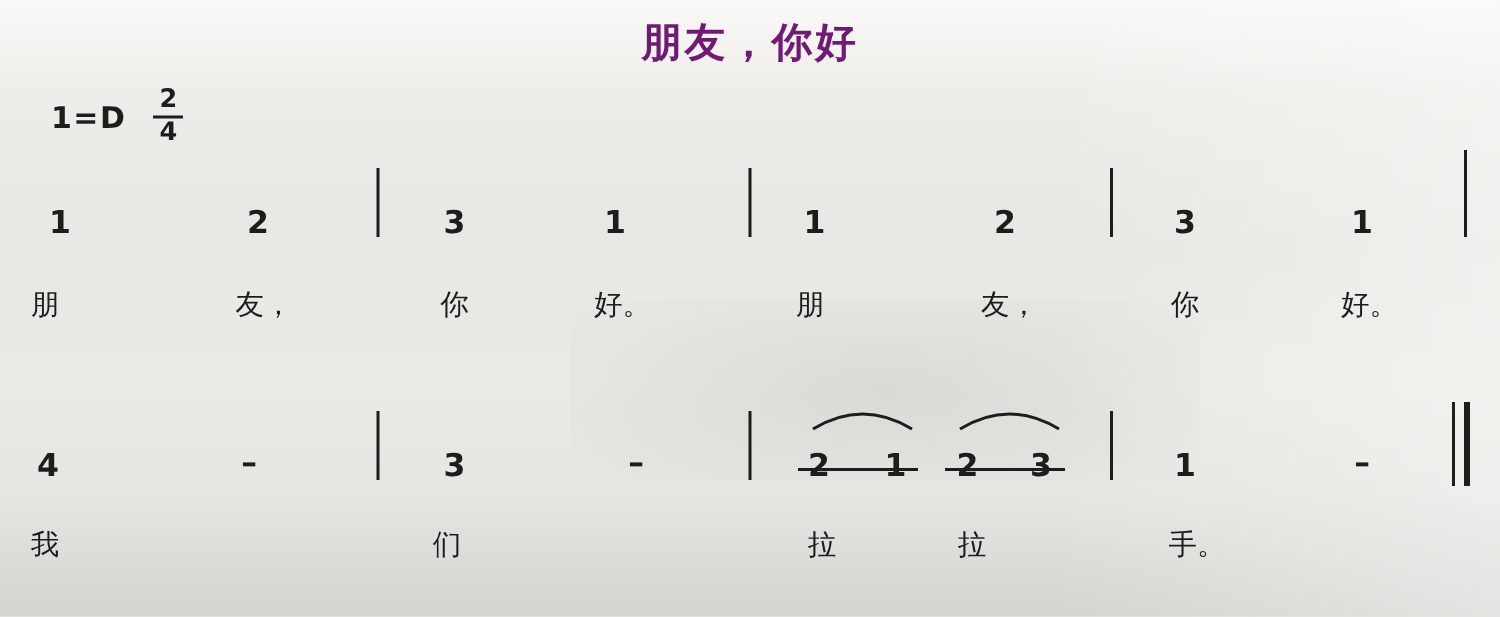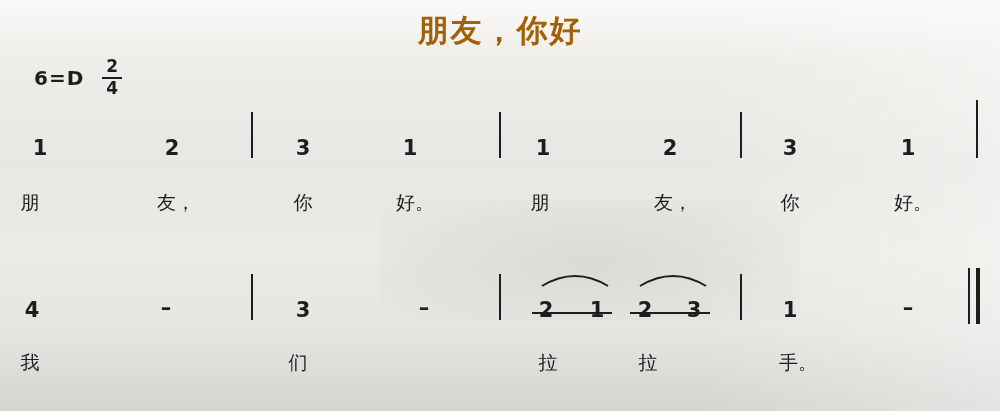--- a/index.html
+++ b/index.html
@@ -48,24 +48,24 @@
 
   .sheet {
     position: absolute;
     inset: 0;
   }
 
   .title {
     position: absolute;
     left: 0; right: 0; top: 10px;
     text-align: center;
-    font-size: 31px;
+    font-size: 27px;
     font-weight: bold;
     letter-spacing: 2px;
-    color: #a16207;
+    color: #701a75;
     font-family: "DejaVu Sans", sans-serif;
   }
 
   .key-sig {
     position: absolute;
     left: 34px;
     top: 58px;
     display: flex;
     align-items: center;
     color: #1d1d1d;
@@ -148,21 +148,21 @@
 <div class="shade-a"></div>
 <div class="shade-b"></div>
 <div class="shade-c"></div>
 <div class="shade-d"></div>
 
 <div class="sheet">
 
   <div class="title">朋友，你好</div>
 
   <div class="key-sig">
-    <span class="keytext">6=D</span>
+    <span class="keytext">1=D</span>
     <span class="meter">
       <span class="num">2</span>
       <span class="bar"></span>
       <span class="den">4</span>
     </span>
   </div>
 
   <div id="score-layer">
       <div>
         <div class="note" style="left: 40px; top: 136px;">1</div>

